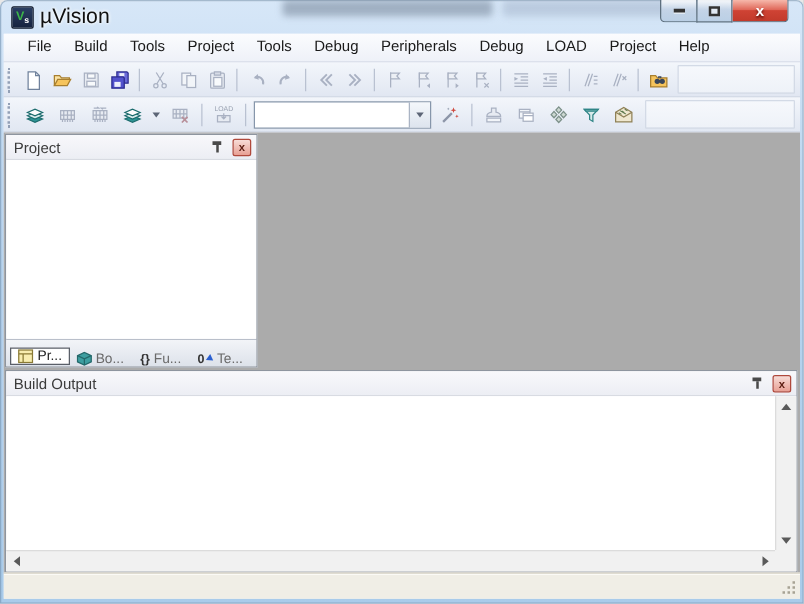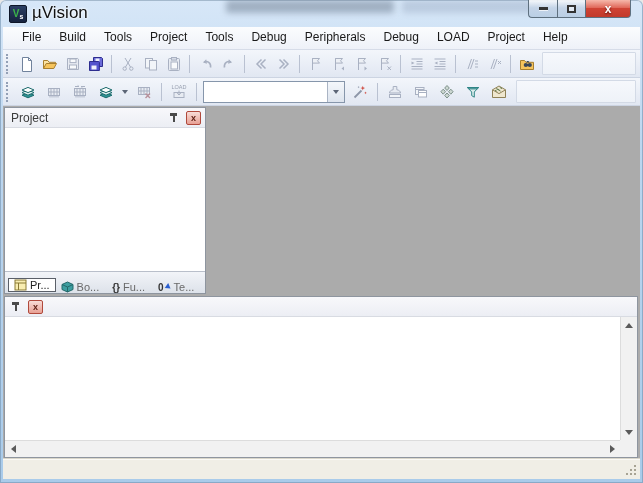--- a/index.html
+++ b/index.html
@@ -392,20 +392,21 @@
             <span class="gl">0</span>
             <span class="t-arrow"></span>
             <span>Te...</span>
           </div>
           <div class="tabsep"></div>
         </div>
       </div>
 
       <div class="panel bout">
         <div class="phead">
+          <span class="ptitle">Build Output</span>
           <span class="pin"></span>
           <span class="pclose">x</span>
         </div>
         <div class="pbody">
           <span></span>
           <div class="vscroll">
             <div class="sbtn" style="top:0;">
                 <div class="tri-up"></div>
               </div>
             <div class="sbtn" style="bottom:0;">

